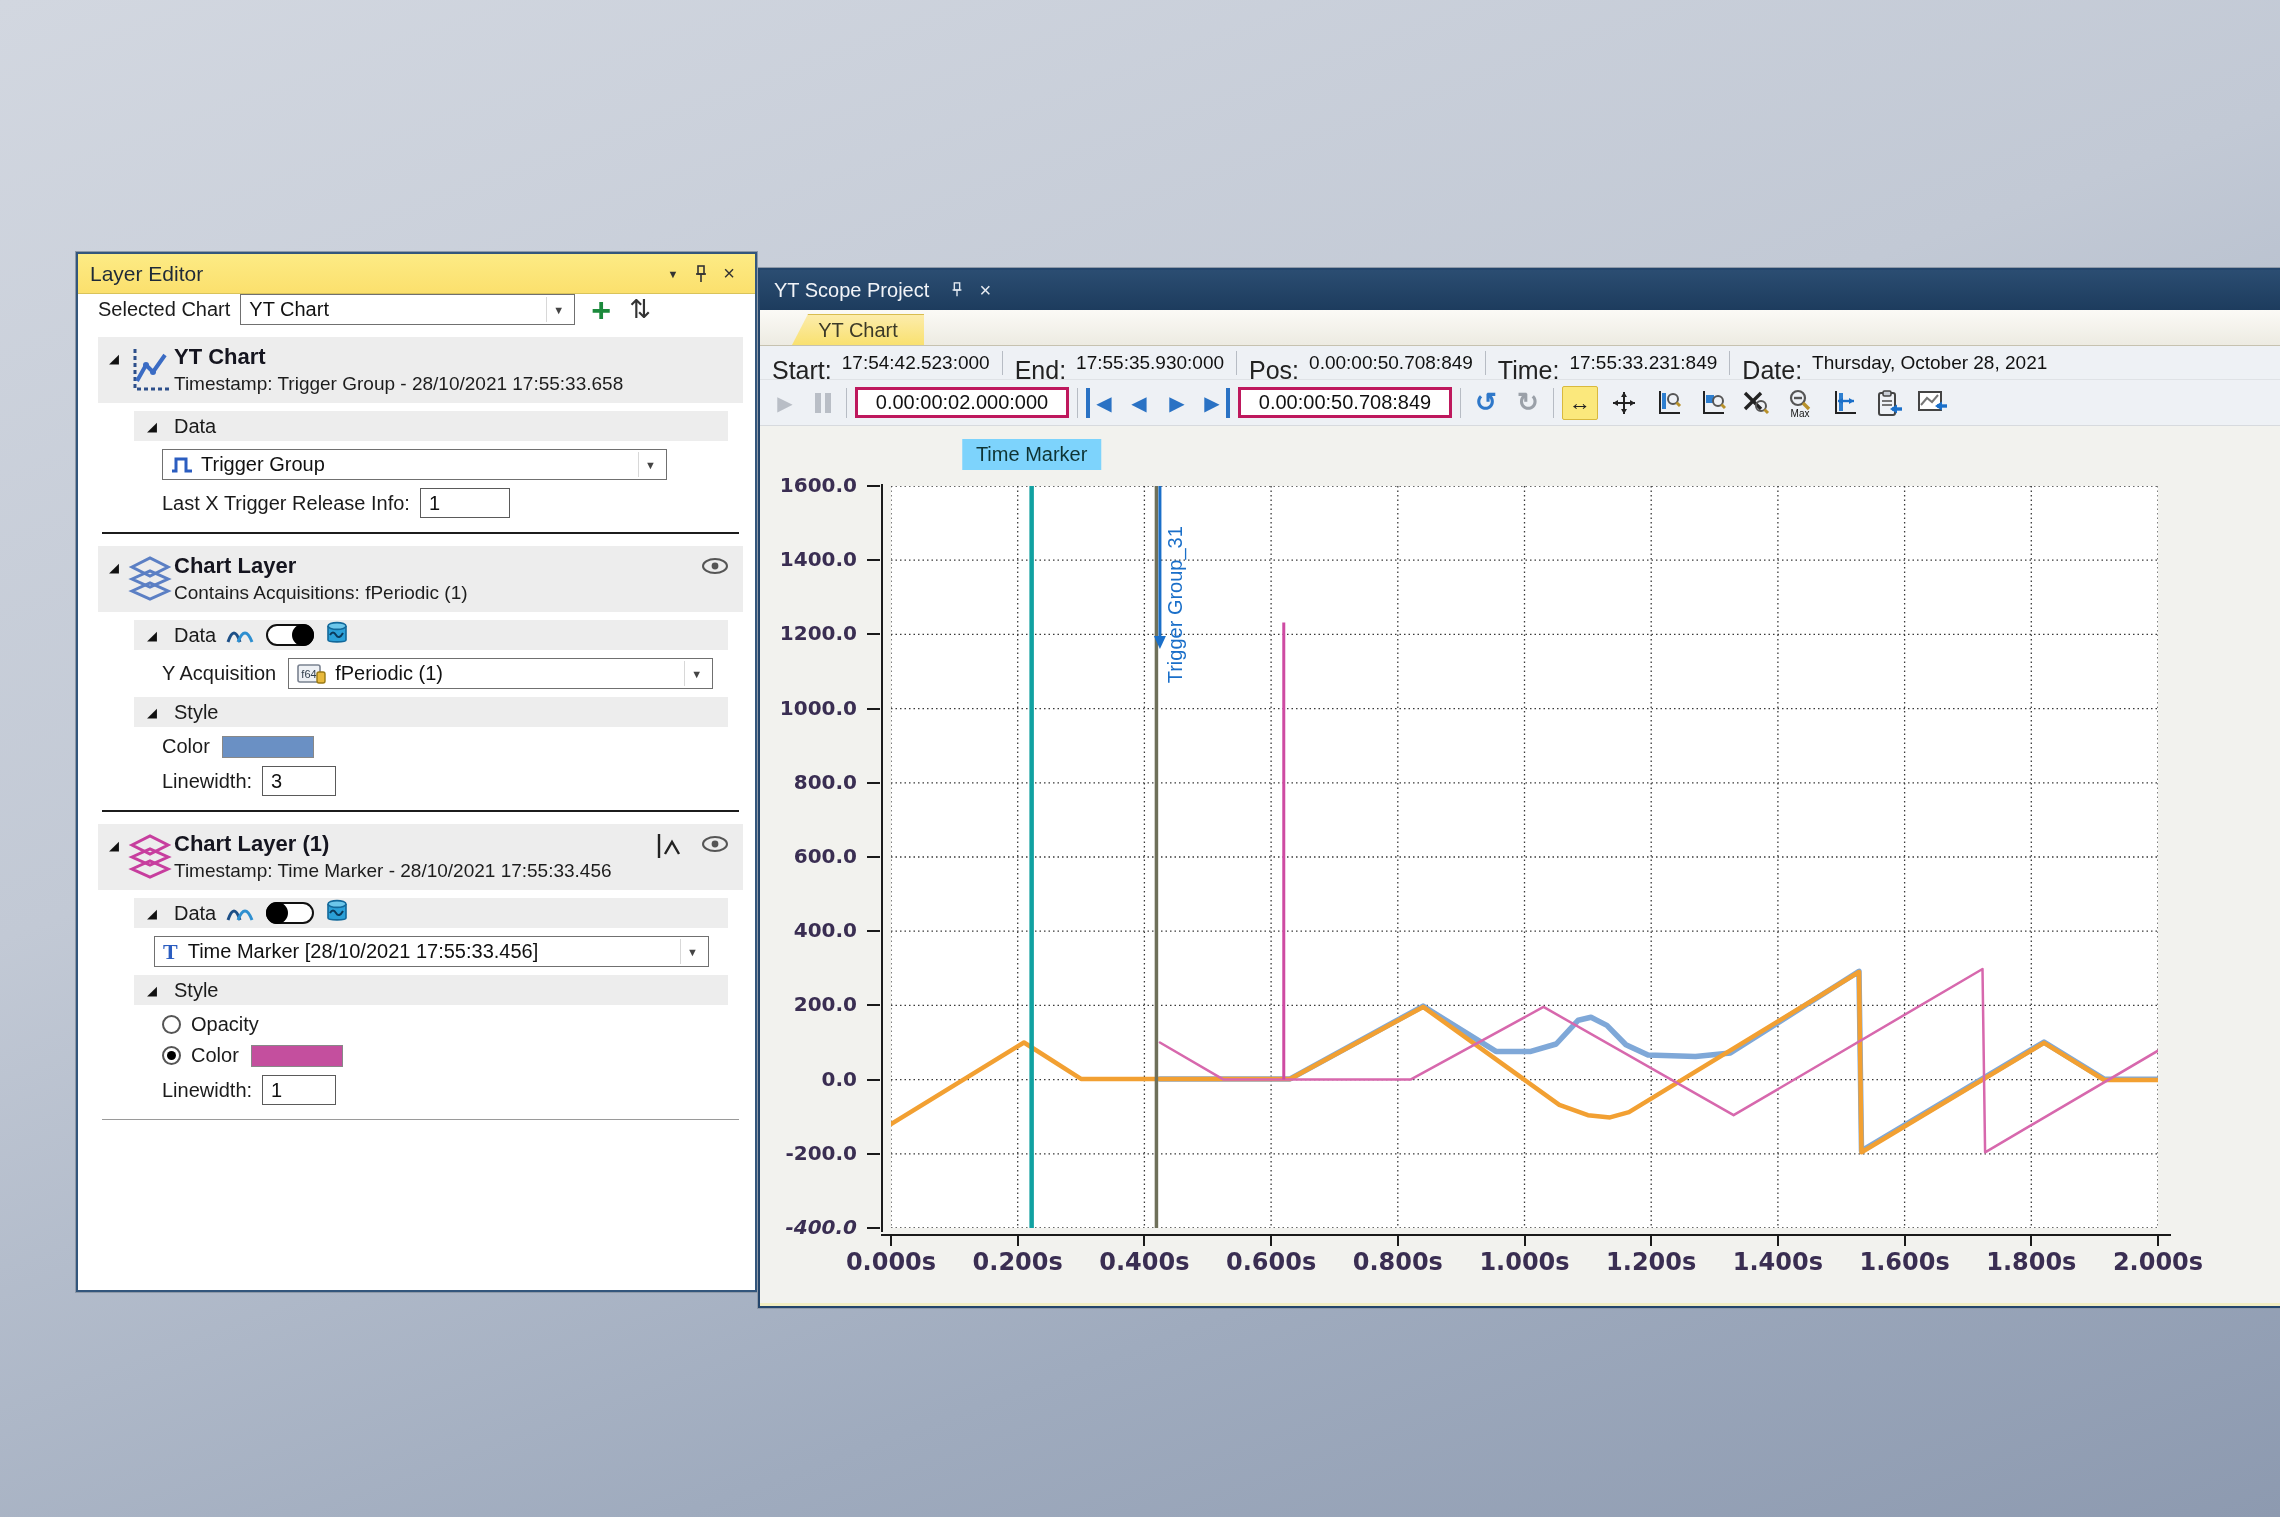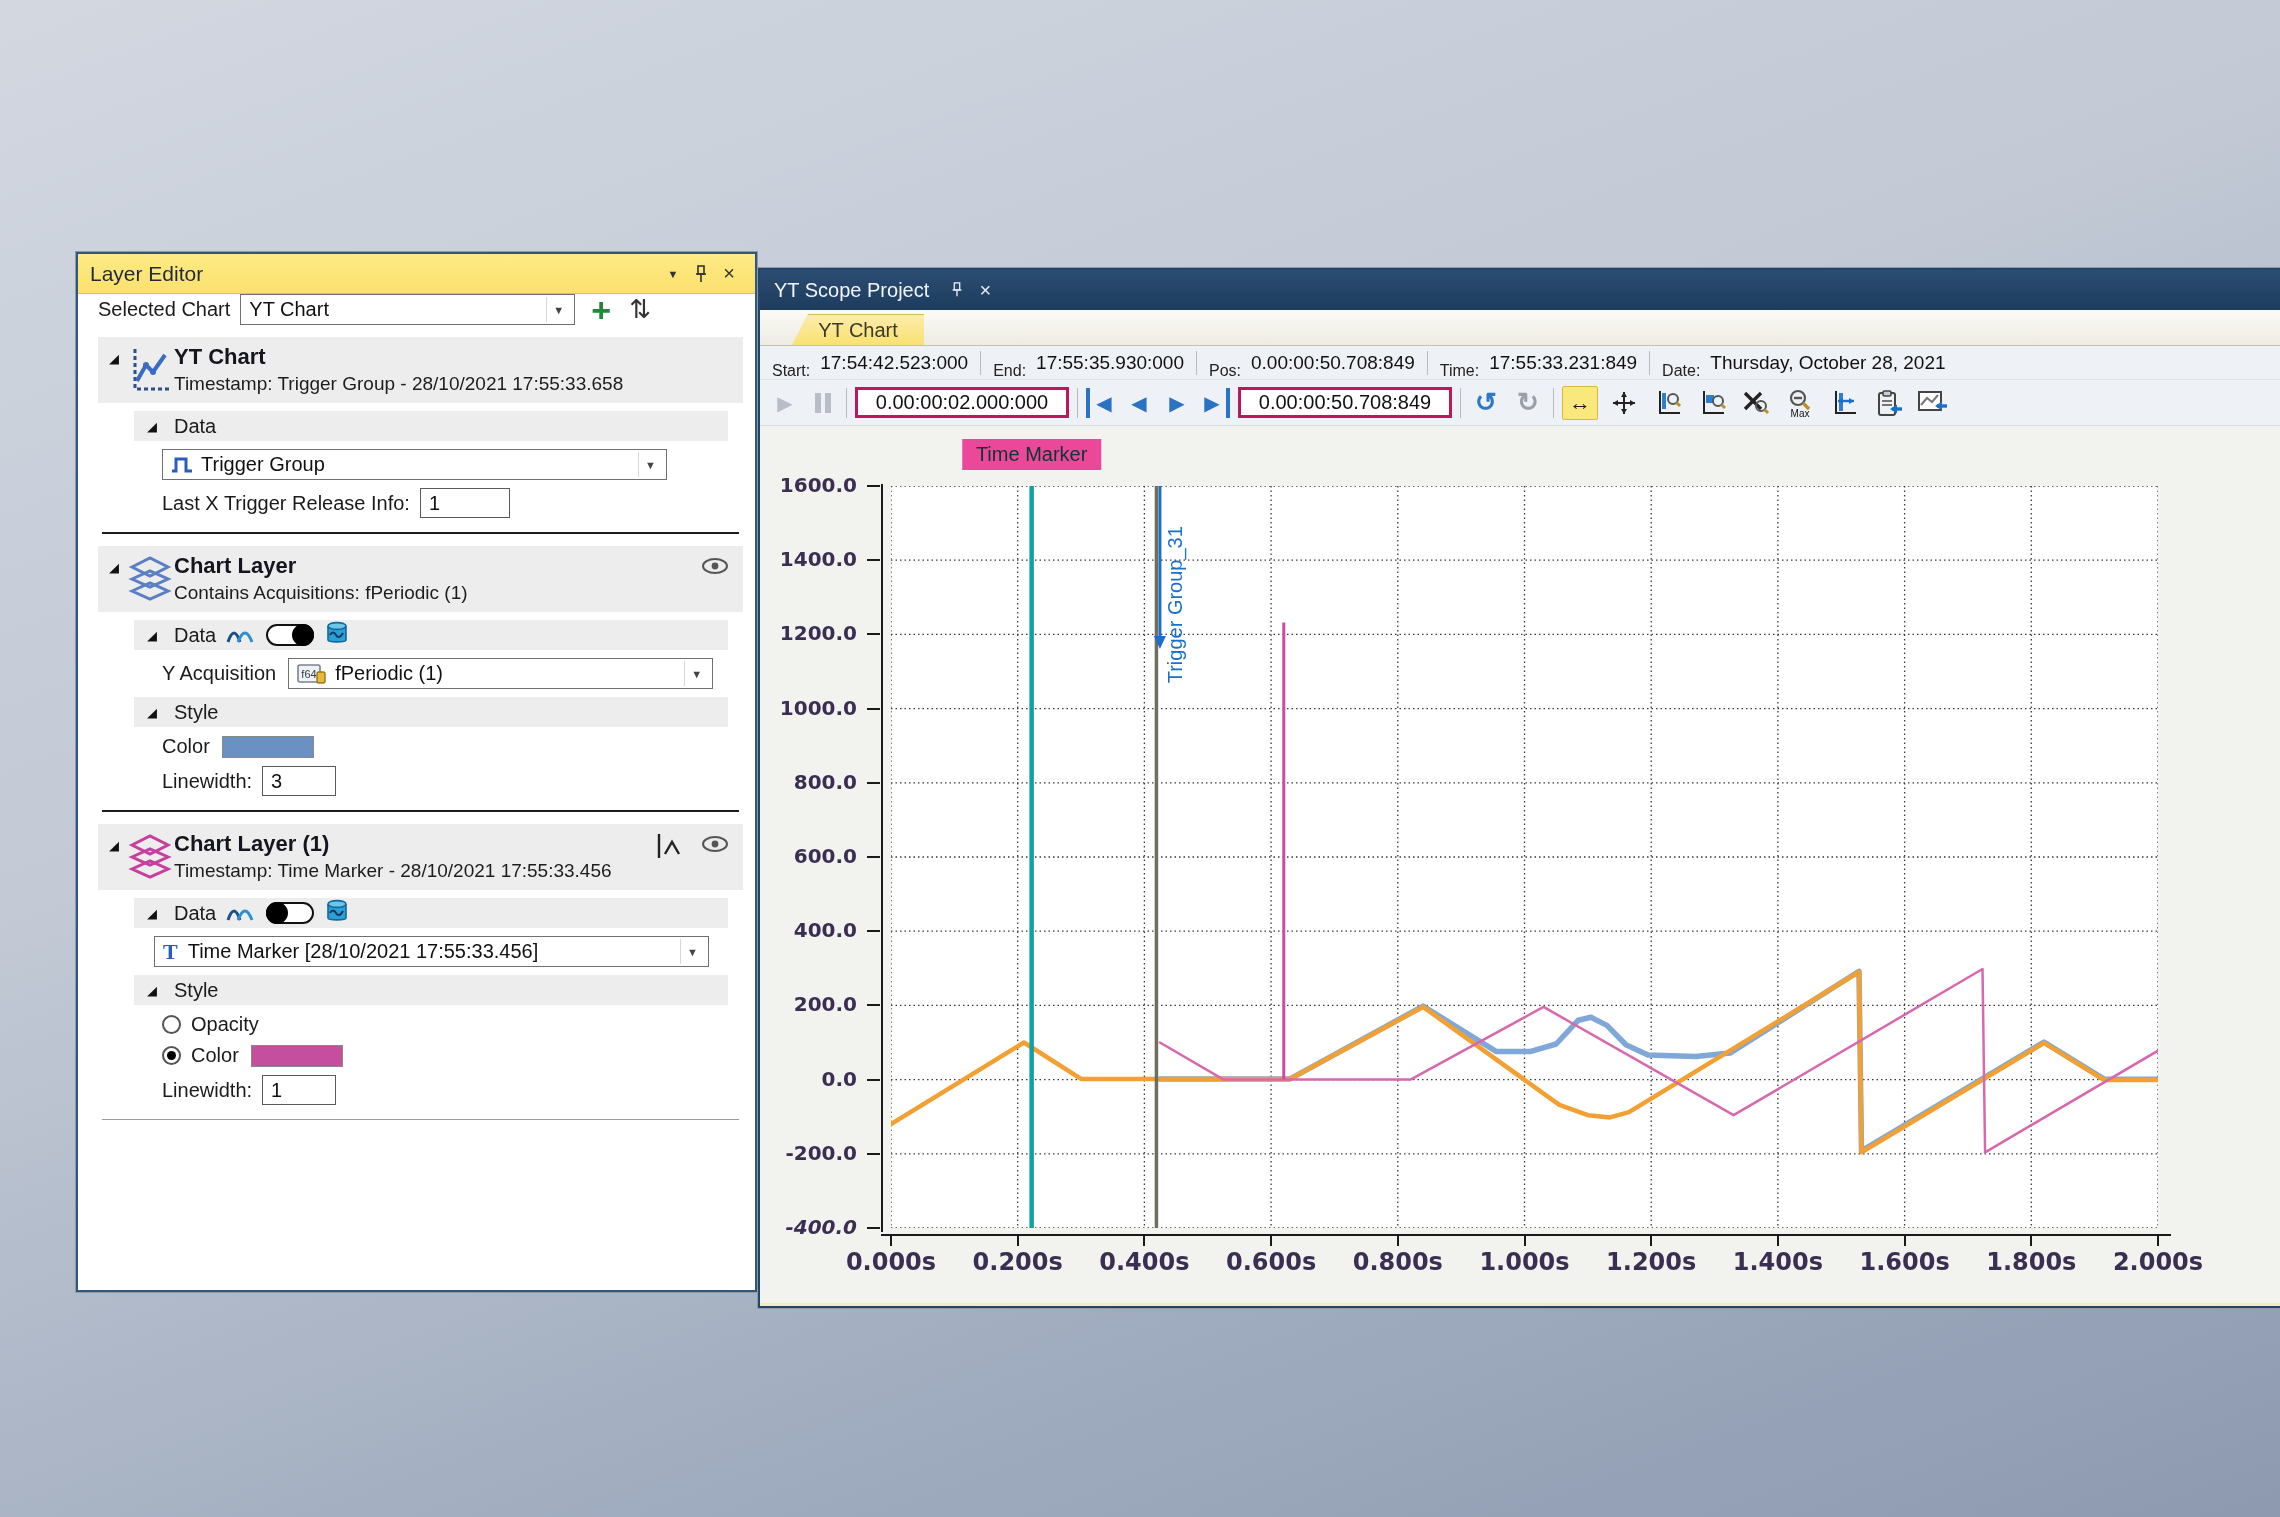--- a/index.html
+++ b/index.html
@@ -64,21 +64,21 @@
     border-bottom:1px solid #c6c2b0; display:flex; align-items:flex-end; padding:0 10px; position:relative; }
   .tab { margin-left:22px; height:31px; width:132px; background:linear-gradient(#fcecab,#f9e170);
     clip-path:polygon(16px 0, 100% 0, 100% 100%, 0 100%);
     display:flex; align-items:center; justify-content:center;
     font-size:20px; color:#3c3a28; border-top:1px solid #d8bc50; }
   .tab-arrows { position:absolute; right:12px; top:8px; display:flex; gap:10px;
     font-size:13px; color:#333; }
   .statusbar { height:34px; background:#eef1f5; display:flex; align-items:center;
     padding:0 12px; gap:12px; border-bottom:1px solid #dfe2e6; }
   .st-item { display:flex; gap:10px; align-items:center; }
-  .st-label { font-size:16px; color:#222;margin-top:16px; }
+  .st-label { font-size:25px; color:#222;margin-top:16px; }
   .st-value { font-size:19px; color:#111; }
   .st-sep { width:1px; height:24px; background:#b7bcc4; }
   .toolbar { height:46px; background:#eef1f5; display:flex; align-items:center;
     padding:0 10px; gap:8px; border-bottom:1px solid #d7dade; }
   .pb-btn { width:30px; height:30px; display:flex; align-items:center; justify-content:center;
     font-size:20px; }
   .pb-gray { color:#b9bec6; } .pb-blue { color:#2a72c4; }
   .pause-bars { display:flex; gap:4px; }
   .pause-bars span { width:6px; height:20px; background:#b9bec6; display:block; }
   .bar-l { border-left:4px solid #2a72c4; padding-left:2px; }
@@ -465,21 +465,21 @@
       <svg width="30" height="28" viewBox="0 0 30 28">
           <rect x="2" y="3" width="22" height="18" fill="#fff" stroke="#444" stroke-width="2"></rect>
           <polyline points="4,16 10,9 15,13 21,6" fill="none" stroke="#777" stroke-width="2"></polyline>
           <line x1="30" y1="17" x2="20" y2="17" stroke="#1a6fc9" stroke-width="3.4"></line>
           <polygon points="18,17 25,12.5 25,21.5" fill="#1a6fc9"></polygon>
         </svg>
     </span>
   </div>
 
   <div class="chart-region">
-    <div class="tm-label" id="tm-label" style="left: 269.637px; background: #ec4899; color: rgb(14, 52, 52);">
+    <div class="tm-label" id="tm-label" style="left: 269.637px; background: #7dd3fc; color: rgb(14, 52, 52);">
       <span>Time Marker</span>
     </div>
     <div class="yaxis-line"></div>
     <div class="xaxis-line"></div>
     <div class="plot">
       <svg id="plot-svg" viewBox="0 0 1267 742" preserveAspectRatio="none">
           <line x1="0" x2="0" y1="0" y2="742" stroke="#3a3a3a" stroke-width="1.3" stroke-dasharray="1.5 3"></line>
           <line x1="126.7" x2="126.7" y1="0" y2="742" stroke="#3a3a3a" stroke-width="1.3" stroke-dasharray="1.5 3"></line>
           <line x1="253.4" x2="253.4" y1="0" y2="742" stroke="#3a3a3a" stroke-width="1.3" stroke-dasharray="1.5 3"></line>
           <line x1="380.09999999999997" x2="380.09999999999997" y1="0" y2="742" stroke="#3a3a3a" stroke-width="1.3" stroke-dasharray="1.5 3"></line>

